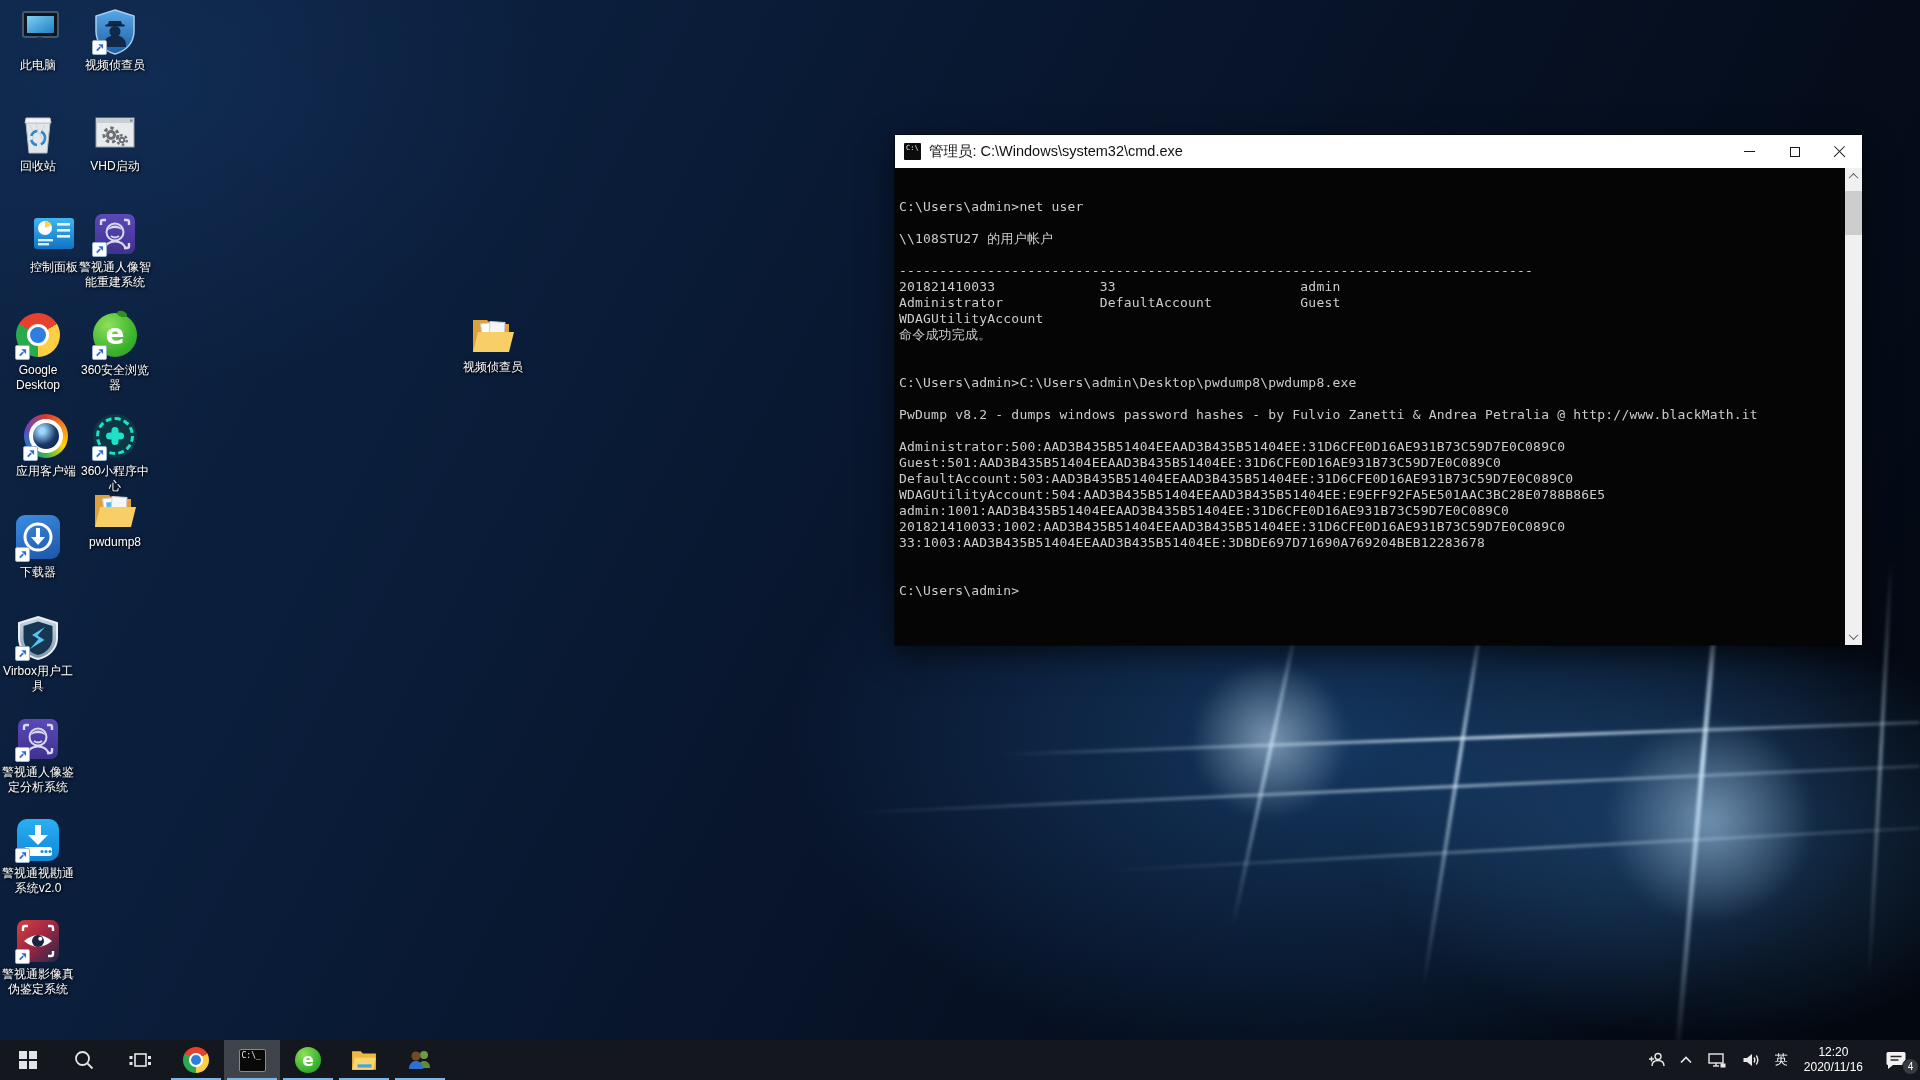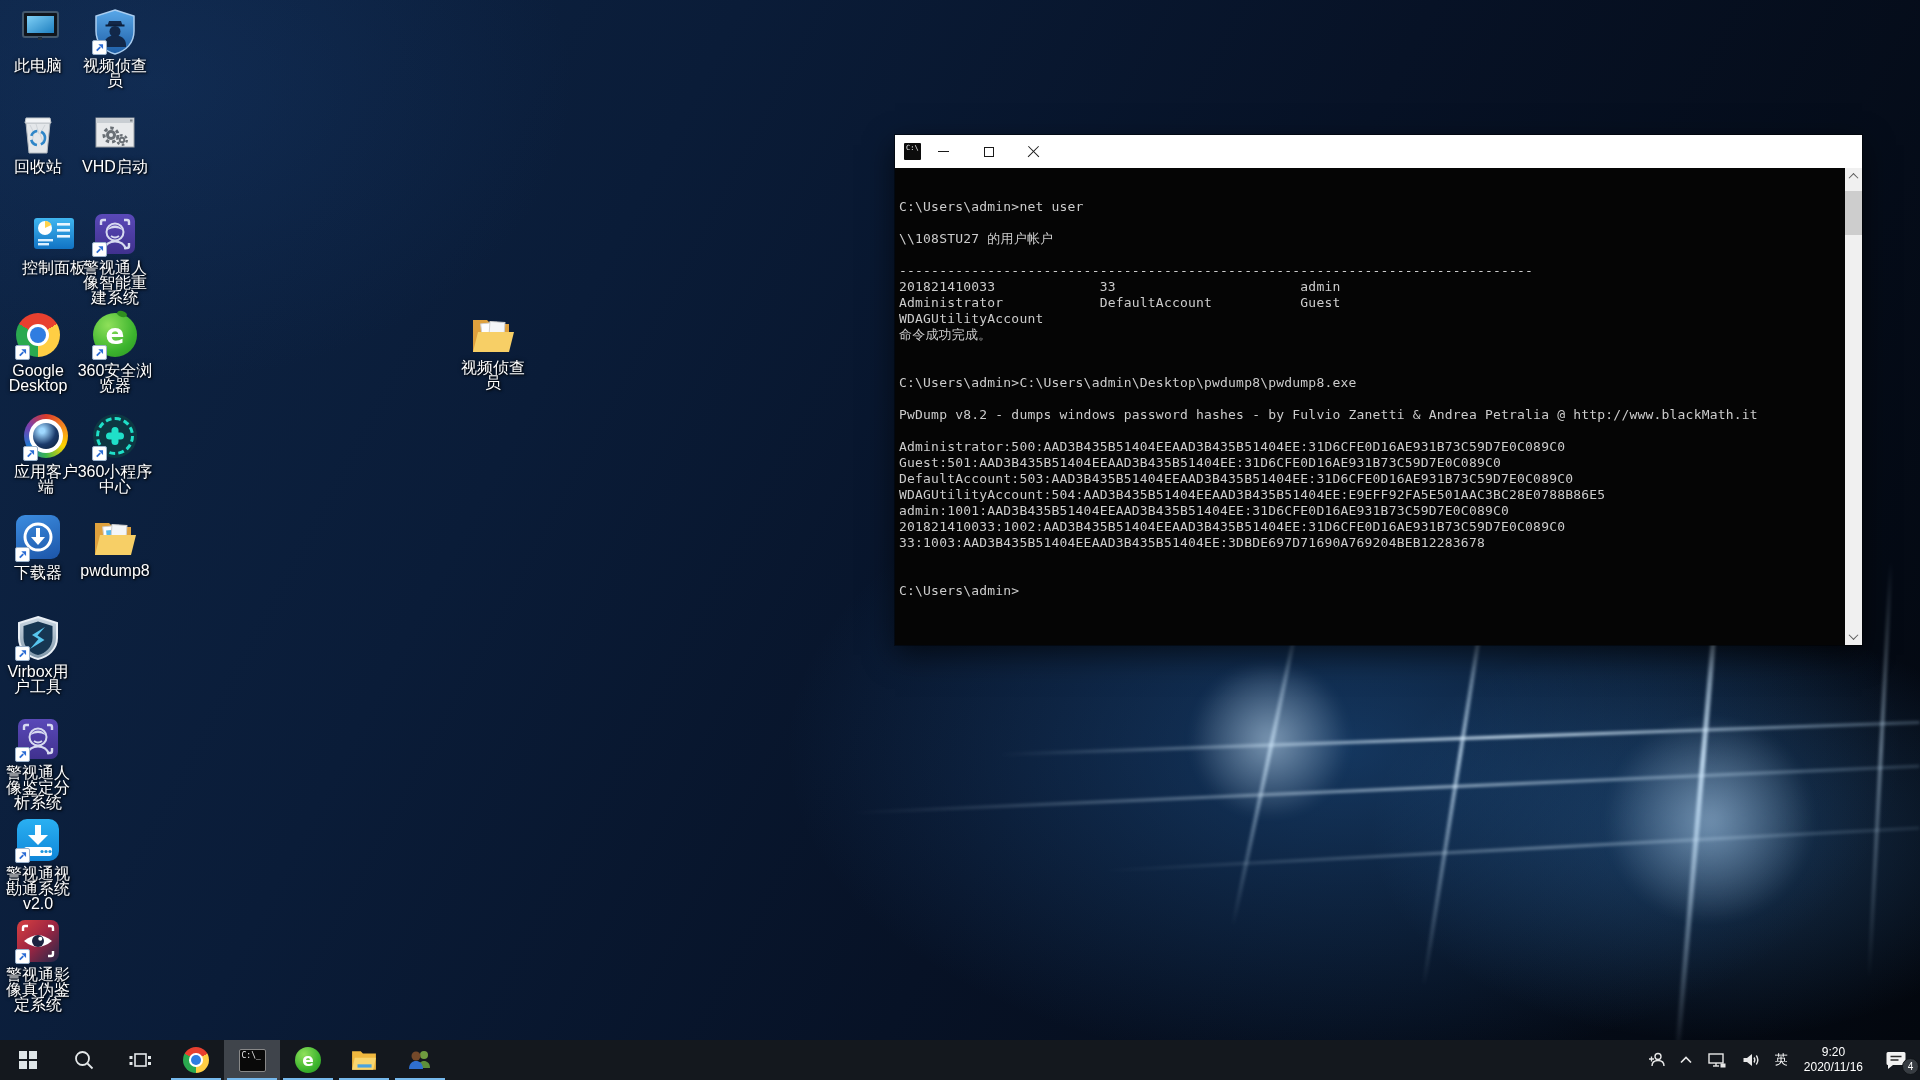--- a/index.html
+++ b/index.html
@@ -15,21 +15,21 @@
       linear-gradient(118deg,#0e2546 0%,#0a1c38 30%,#071226 58%,#03070e 100%);}
   .beam{position:absolute;pointer-events:none;filter:blur(1.6px)}
   .beam.v{width:4px;background:linear-gradient(180deg,rgba(190,225,255,0) 0%,rgba(210,235,255,.85) 45%,rgba(190,225,255,0) 100%)}
   .beam.h{height:3px;background:linear-gradient(90deg,rgba(190,225,255,0) 0%,rgba(220,240,255,.9) 55%,rgba(190,225,255,.25) 100%)}
   .glow{position:absolute;pointer-events:none;border-radius:50%;filter:blur(6px)}
 
   
   .dicon{position:absolute;width:76px;text-align:center}
   .ic{width:48px;height:48px;margin:0 auto;position:relative}
   .ic svg{width:100%;height:100%;display:block}
-  .lbl{margin-top:2px;font-size:16px;line-height:15px;color:#fff;
+  .lbl{margin-top:2px;font-size:12px;line-height:15px;color:#fff;
        text-shadow:1px 1px 2px rgba(0,0,0,.95),0 0 4px rgba(0,0,0,.8)}
   .sc{position:absolute;left:1px;bottom:1px;width:15px;height:15px;background:#fff;
       border:1px solid #9ab2cc;border-radius:2px;box-sizing:border-box}
   .sc svg{width:11px;height:11px;margin:1px}
 
   .chrome{width:44px;height:44px;margin:2px auto;border-radius:50%;position:relative;
     background:conic-gradient(from 300deg,#e8402f 0 120deg,#ffce44 120deg 240deg,#2aa94f 240deg 360deg)}
   .chrome .wc{position:absolute;inset:24%;background:#fff;border-radius:50%}
   .chrome .bc{position:absolute;inset:31%;background:#2f7de1;border-radius:50%}
   .b360{width:44px;height:44px;margin:2px auto;border-radius:50%;position:relative;
@@ -395,21 +395,21 @@
       <span class="sc">
           <svg viewBox="0 0 14 14">
             <path d="M3.5 11 L8 6.5" stroke="#2b6cd4" stroke-width="2.2"></path>
             <path d="M5.5 3 h6 v6 Z" fill="#2b6cd4"></path>
           </svg>
         </span>
     </div>
     <div class="lbl">360小程序中心</div>
   </div>
 
-  <div class="dicon" style="left:77px;top:513px">
+  <div class="dicon" style="left:77px;top:485px">
     <div class="ic">
       <svg viewBox="0 0 48 48">
           <path d="M4 10 h14 l4 4 h18 v28 H4 z" fill="#dfa13d"></path>
           <g transform="rotate(-6 21 26)">
             <rect x="13" y="13" width="16" height="24" fill="#fdfdfd" stroke="#cfcfcf"></rect>
             <rect x="16" y="17" width="8" height="10" fill="#58b7e6"></rect>
           </g>
           <g transform="rotate(4 28 26)">
             <rect x="20" y="12" width="15" height="25" fill="#f4f6f8" stroke="#cfcfcf"></rect>
           </g>
@@ -433,20 +433,21 @@
         </svg>
     </div>
     <div class="lbl">视频侦查员</div>
   </div>
 
   <div class="cmd">
     <div class="tbar">
       <div class="cmdico">
           <span>C:\</span>
         </div>
+      <div class="tbar-title">管理员: C:\Windows\system32\cmd.exe</div>
       <div class="wctrl">
         <div class="wbtn">
             <span class="min-glyph"></span>
           </div>
         <div class="wbtn">
             <span class="max-glyph"></span>
           </div>
         <div class="wbtn">
             <span class="x-glyph"></span>
           </div>
@@ -572,21 +573,21 @@
       <svg width="20" height="18" viewBox="0 0 20 18">
           <path d="M2.5 7 H6 L11 3 V15 L6 11 H2.5 Z" fill="#e8e8e8"></path>
           <path d="M13 6.5 a4.5 4.5 0 0 1 0 5" fill="none" stroke="#e8e8e8" stroke-width="1.4"></path>
           <path d="M15.3 4.5 a8 8 0 0 1 0 9" fill="none" stroke="#e8e8e8" stroke-width="1.4"></path>
         </svg>
     </div>
     <div class="tray-item ime">
         <span>英</span>
       </div>
     <div class="tray-item clock">
-      <span>9:20</span>
+      <span>12:20</span>
       <span>2020/11/16</span>
     </div>
     <div class="tray-item" style="width:34px">
       <svg width="22" height="20" viewBox="0 0 22 20">
           <path d="M3 2 h16 a1.5 1.5 0 0 1 1.5 1.5 v10 a1.5 1.5 0 0 1 -1.5 1.5 h-11 l-5 4 v-4 h0 a1.5 1.5 0 0 1 -1.5 -1.5 v-10 A1.5 1.5 0 0 1 3 2 Z" fill="#f2f2f2"></path>
           <path d="M5.5 6.5 h11 M5.5 10 h8" stroke="#2a2a2a" stroke-width="1.5"></path>
         </svg>
       <span class="badge">4</span>
     </div>
   </div>

